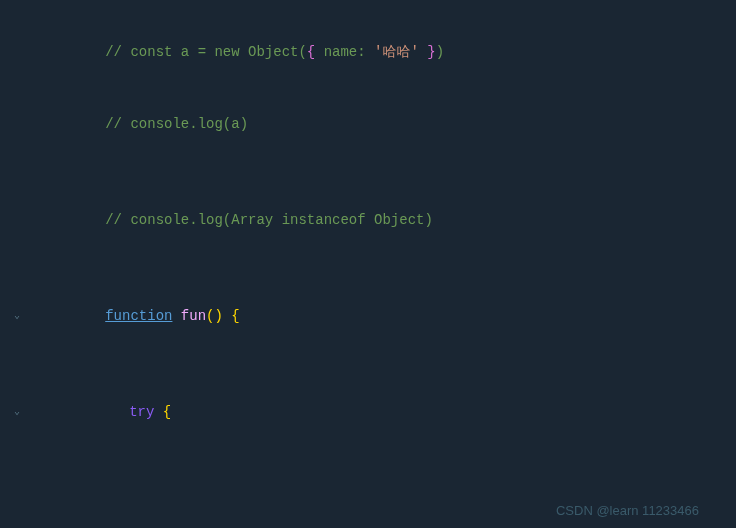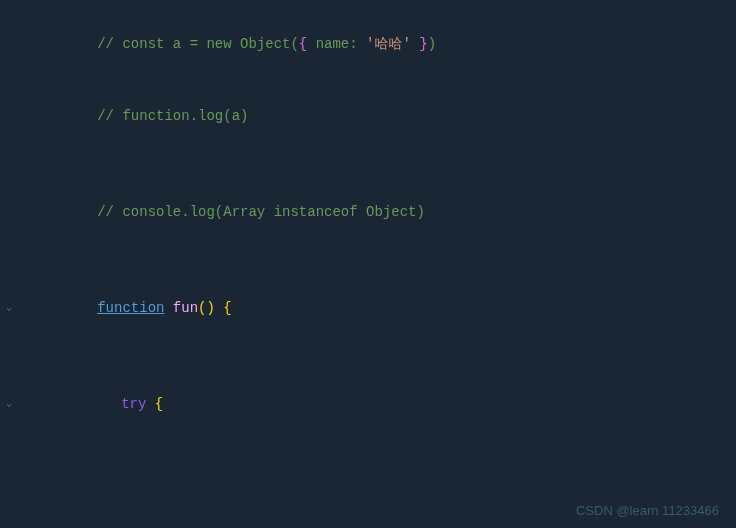--- a/index.html
+++ b/index.html
@@ -15,21 +15,21 @@
       width: 736px;
       height: 528px;
       overflow: hidden;
       position: relative;
     }
 
     .code-editor {
       width: 736px;
       height: 528px;
       background-color: #1a2633;
-      padding: 0;
+      padding: 8px;
       position: relative;
       overflow: hidden;
     }
 
     .code-content {
       padding: 8px 0 8px 0;
       line-height: 24px;
     }
 
     .code-line {
@@ -71,21 +71,21 @@
     .c-string { color: #ce9178; }
     .c-number { color: #b5cea8; }
     .c-paren { color: #ffd700; }
     .c-brace { color: #ffd700; }
     .c-bracket { color: #da70d6; }
     .c-blue-kw { color: #569cd6; text-decoration: underline; }
 
     .watermark {
       position: absolute;
       bottom: 10px;
-      right: 17px;
+      right: 37px;
       color: #3a5a6a;
       font-size: 13px;
       font-family: Arial, sans-serif;
     }
 
     .indent1 { display: inline-block; width: 24px; }
     .indent2 { display: inline-block; width: 48px; }
   </style>
 </head>
 <body>
@@ -98,21 +98,21 @@
       <div class="line-bar"></div>
       <div class="line-content">
         <span class="c-comment">// const a = new Object(<span class="c-bracket">{</span> name: <span class="c-string">'哈哈'</span> <span class="c-bracket">}</span>)</span>
       </div>
     </div>
 
     <div class="code-line">
       <div class="fold-indicator"></div>
       <div class="line-bar"></div>
       <div class="line-content">
-        <span class="c-comment">// function.log(a)</span>
+        <span class="c-comment">// console.log(a)</span>
       </div>
     </div>
 
     <div class="code-line">
       <div class="fold-indicator"></div>
       <div class="line-bar"></div>
       <div class="line-content">&nbsp;</div>
     </div>
 
     <div class="code-line">

